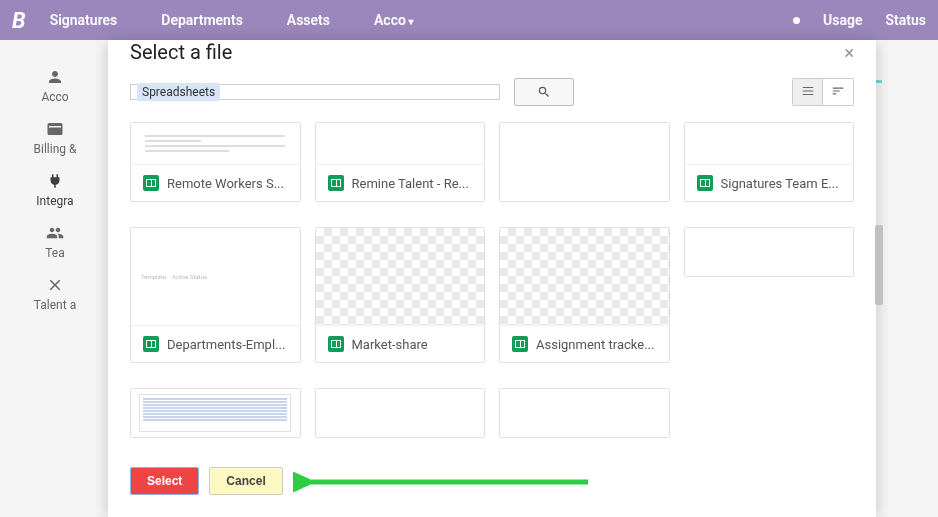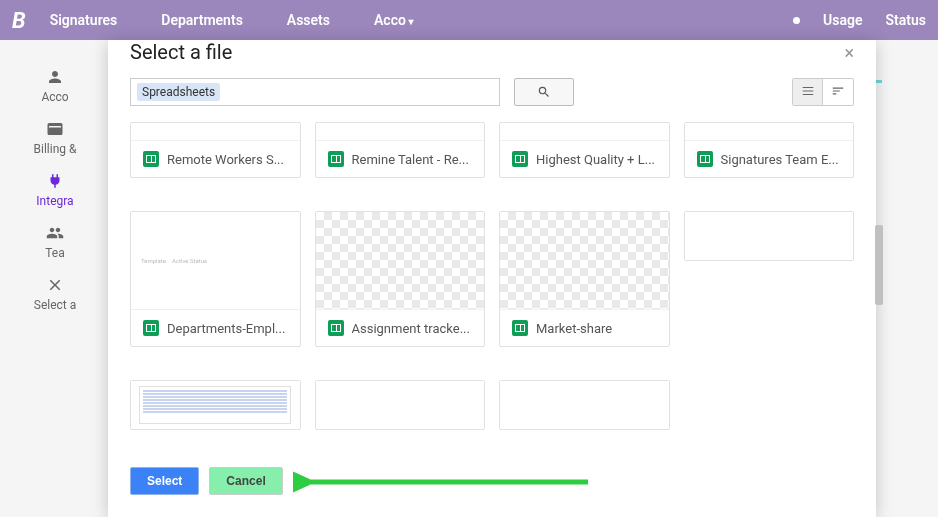--- a/index.html
+++ b/index.html
@@ -10,59 +10,59 @@
     .logo { font-weight: bold; font-size: 22px; font-style: italic; margin-right: 24px; }
     .nav-items { display: flex; gap: 44px; }
     .nav-item { font-weight: 600; cursor: pointer; }
     .nav-item.more::after { content: " ▾"; font-size: 10px; }
     .nav-right { margin-left: auto; display: flex; align-items: center; gap: 23px; font-weight: 600; }
     .dot { width: 7px; height: 7px; border-radius: 50%; background: #fff; }
     
     
     .sidebar { position: absolute; left: 0; top: 40px; width: 110px; bottom: 0; padding: 28px 1px; display: flex; flex-direction: column; align-items: center; gap: 16px; color: #666; font-size: 12px; }
     .side-item { display: flex; flex-direction: column; align-items: center; gap: 4px; text-align: center; cursor: pointer; }
-    .side-item.active { color: #6d28d9; }
+    .side-item.active { color: #404040; }
     .side-icon { width: 18px; height: 18px; display: inline-flex; align-items: center; justify-content: center; }
     .side-icon svg { width: 18px; height: 18px; fill: currentColor; }
     
     
     .modal { position: absolute; top: 40px; left: 108px; right: 62px; bottom: 0; background: #fff; box-shadow: 0 2px 16px rgba(0,0,0,0.2); display: flex; flex-direction: column; }
     .modal-header { padding: 0 22px 8px; display: flex; align-items: center; }
     .modal-title { font-size: 20px; color: #222; }
     .modal-close { margin-left: auto; font-size: 18px; color: #999; cursor: pointer; }
     
     .search-bar { padding: 6px 22px 12px; display: flex; align-items: center; gap: 14px; }
-    .search-input-wrap { border: 1px solid #ccc; height: 28px; width: 370px; display: flex; align-items: center; padding: 0 6px; background: #fff; }
+    .search-input-wrap { border: 1px solid #ccc; height: 16px; width: 370px; display: flex; align-items: center; padding: 0 6px; background: #fff; }
     .search-input { border: none; outline: none; font-size: 13px; flex: 1; background: transparent; }
     .search-chip { background: #d7e5f7; color: #333; font-size: 12px; padding: 2px 5px; border-radius: 2px; margin-right: 6px; }
     .search-btn { width: 60px; height: 28px; border: 1px solid #bbb; border-radius: 2px; background: #f7f7f7; display: flex; align-items: center; justify-content: center; cursor: pointer; }
     .search-btn svg { width: 14px; height: 14px; fill: #555; }
     .view-toggle { margin-left: auto; display: flex; border: 1px solid #ccc; border-radius: 2px; overflow: hidden; }
     .view-toggle button { width: 30px; height: 26px; border: none; background: #fff; cursor: pointer; border-right: 1px solid #ccc; }
     .view-toggle button:last-child { border-right: none; }
     .view-toggle button.active { background: #eee; }
     
     .file-grid { flex: 1; overflow: auto; padding: 4px 22px; display: grid; grid-template-columns: repeat(4, 1fr); gap: 14px; }
     .file-card { border: 1px solid #e0e0e0; border-radius: 2px; height: 136px; display: flex; flex-direction: column; overflow: hidden; cursor: pointer; }
-    .file-card.short { height: 56px; }
+    .file-card.short { height: 80px; }
     .file-thumb { flex: 1; background: #fff; display: flex; align-items: center; justify-content: center; overflow: hidden; }
     .file-thumb.checker { background-image: linear-gradient(45deg,#e9e9e9 25%,transparent 25%,transparent 75%,#e9e9e9 75%,#e9e9e9),linear-gradient(45deg,#e9e9e9 25%,transparent 25%,transparent 75%,#e9e9e9 75%,#e9e9e9); background-size: 16px 16px; background-position: 0 0,8px 8px; }
     .thumb-lines { width: 90%; height: 70%; display: flex; flex-direction: column; gap: 3px; padding: 6px; }
     .thumb-lines span { height: 2px; background: #ddd; }
     .thumb-doc { width: 90%; height: 80%; border: 1px solid #e0e0e0; display: flex; flex-direction: column; gap: 1px; padding: 3px; }
     .thumb-doc span { height: 2px; background: #c8d4ef; }
     .file-label { display: flex; align-items: center; gap: 8px; padding: 10px 12px; font-size: 13px; color: #555; border-top: 1px solid #f0f0f0; white-space: nowrap; overflow: hidden; text-overflow: ellipsis; }
     .sheets-icon { width: 16px; height: 16px; background: #0f9d58; border-radius: 2px; position: relative; flex-shrink: 0; }
     .sheets-icon::before { content: ""; position: absolute; top: 4px; left: 3px; right: 3px; bottom: 4px; border: 1px solid #fff; }
     .sheets-icon::after { content: ""; position: absolute; top: 4px; bottom: 4px; left: 50%; width: 1px; background: #fff; }
     
     .modal-footer { padding: 14px 22px 22px; display: flex; gap: 10px; align-items: center; position: relative; }
     .btn { font-size: 12px; font-weight: 600; height: 28px; padding: 0 16px; border: 1px solid #ccc; border-radius: 2px; cursor: pointer; }
-    .btn-primary { background: #3b82f6; border-color: #8fb3e8; color: #fff; }
-    .btn-default { background: #86efac; color: #444; }
+    .btn-primary { background: #ef4444; border-color: #8fb3e8; color: #fff; }
+    .btn-default { background: #fef9c3; color: #444; }
     
     
     .arrow { position: absolute; pointer-events: none; }
     
     
     .scroll-ind { position: absolute; right: 55px; top: 225px; width: 8px; height: 80px; background: #c0c0c0; border-radius: 2px; }
     
     
     .teal-strip { position: absolute; right: 56px; top: 80px; height: 3px; width: 10px; background: #6dd7d7; }
     
@@ -118,21 +118,21 @@
         </svg>
       </span>
     <span>Tea</span>
   </div>
   <div class="side-item">
     <span class="side-icon">
         <svg viewBox="0 0 24 24">
           <path d="M19 6.41L17.59 5 12 10.59 6.41 5 5 6.41 10.59 12 5 17.59 6.41 19 12 13.41 17.59 19 19 17.59 13.41 12z"></path>
         </svg>
       </span>
-    <span>Select a</span>
+    <span>Talent a</span>
   </div>
 </div>
 
 <div class="teal-strip"></div>
 
 <div class="modal">
   <div class="modal-header">
     <div class="modal-title">Select a file</div>
     <div class="modal-close">×</div>
   </div>
@@ -179,24 +179,20 @@
     </div>
     <div class="file-card short">
       <div class="file-thumb"></div>
       <div class="file-label">
           <span class="sheets-icon"></span>
           <span class="file-label-text">Remine Talent - Re...</span>
         </div>
     </div>
     <div class="file-card short">
       <div class="file-thumb"></div>
-      <div class="file-label">
-          <span class="sheets-icon"></span>
-          <span class="file-label-text">Highest Quality + L...</span>
-        </div>
     </div>
     <div class="file-card short">
       <div class="file-thumb"></div>
       <div class="file-label">
           <span class="sheets-icon"></span>
           <span class="file-label-text">Signatures Team E...</span>
         </div>
     </div>
 
     <div class="file-card">
@@ -205,28 +201,28 @@
         </div>
       <div class="file-label">
           <span class="sheets-icon"></span>
           <span class="file-label-text">Departments-Empl...</span>
         </div>
     </div>
     <div class="file-card">
       <div class="file-thumb checker"></div>
       <div class="file-label">
           <span class="sheets-icon"></span>
-          <span class="file-label-text">Assignment tracke...</span>
+          <span class="file-label-text">Market-share</span>
         </div>
     </div>
     <div class="file-card">
       <div class="file-thumb checker"></div>
       <div class="file-label">
           <span class="sheets-icon"></span>
-          <span class="file-label-text">Market-share</span>
+          <span class="file-label-text">Assignment tracke...</span>
         </div>
     </div>
 
     <div class="file-card" style="height:50px">
       <div class="file-thumb"></div>
     </div>
     <div class="file-card" style="height:50px">
       <div class="file-thumb">
           <div class="thumb-doc">
             <span></span>

